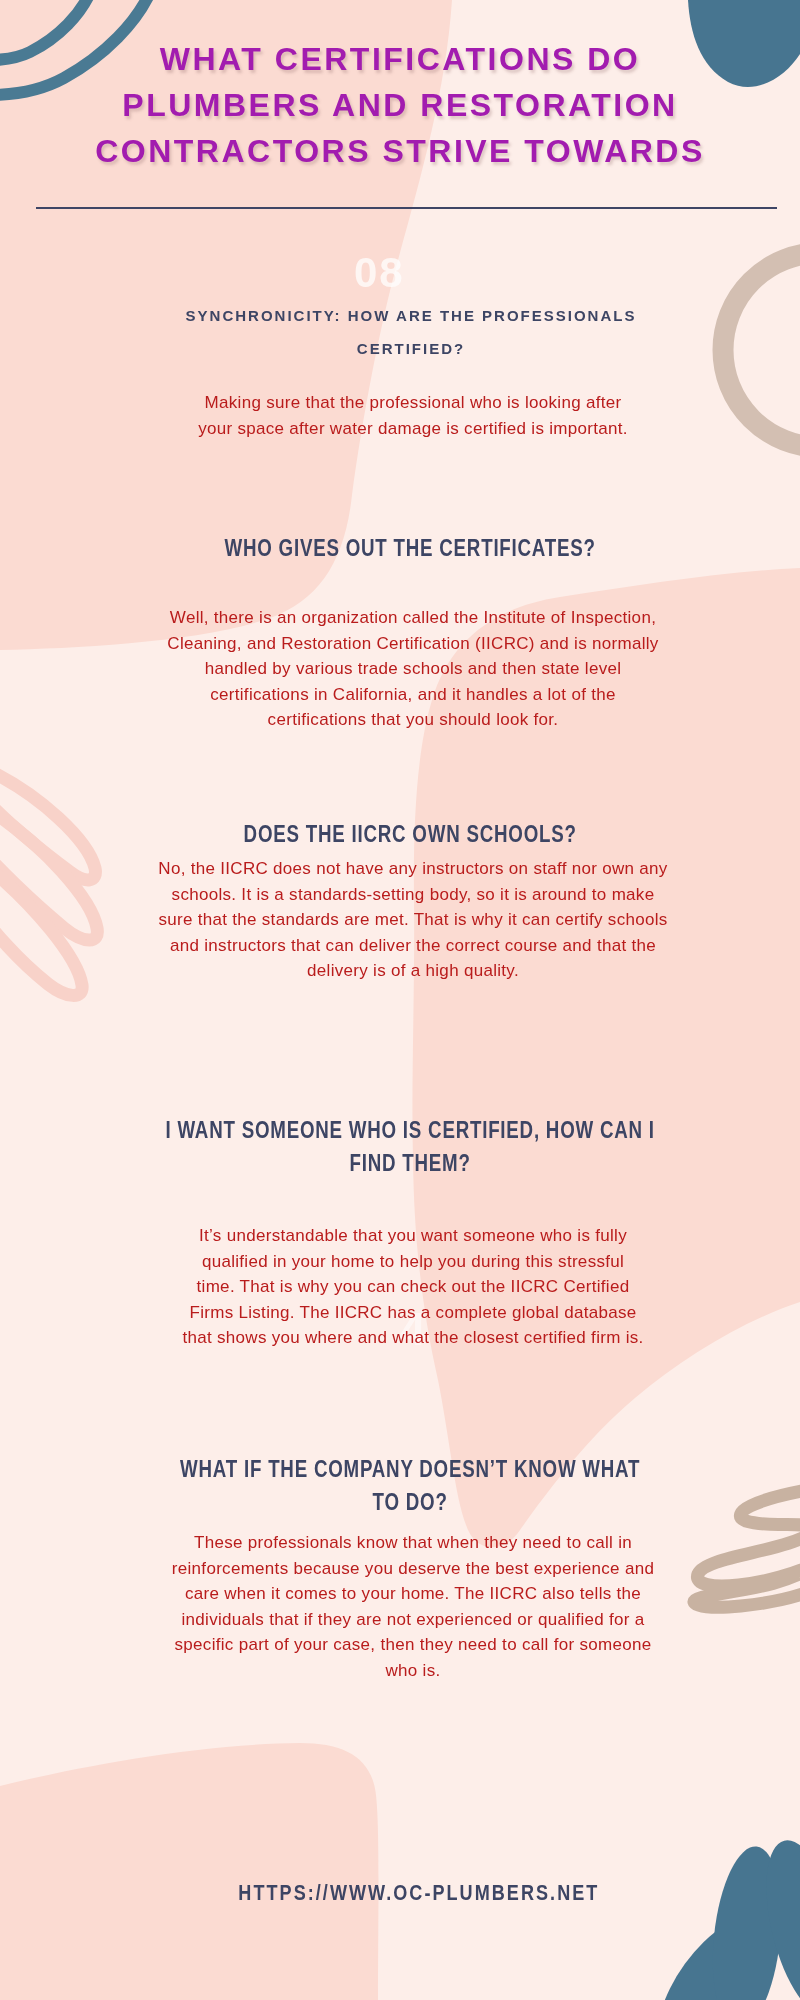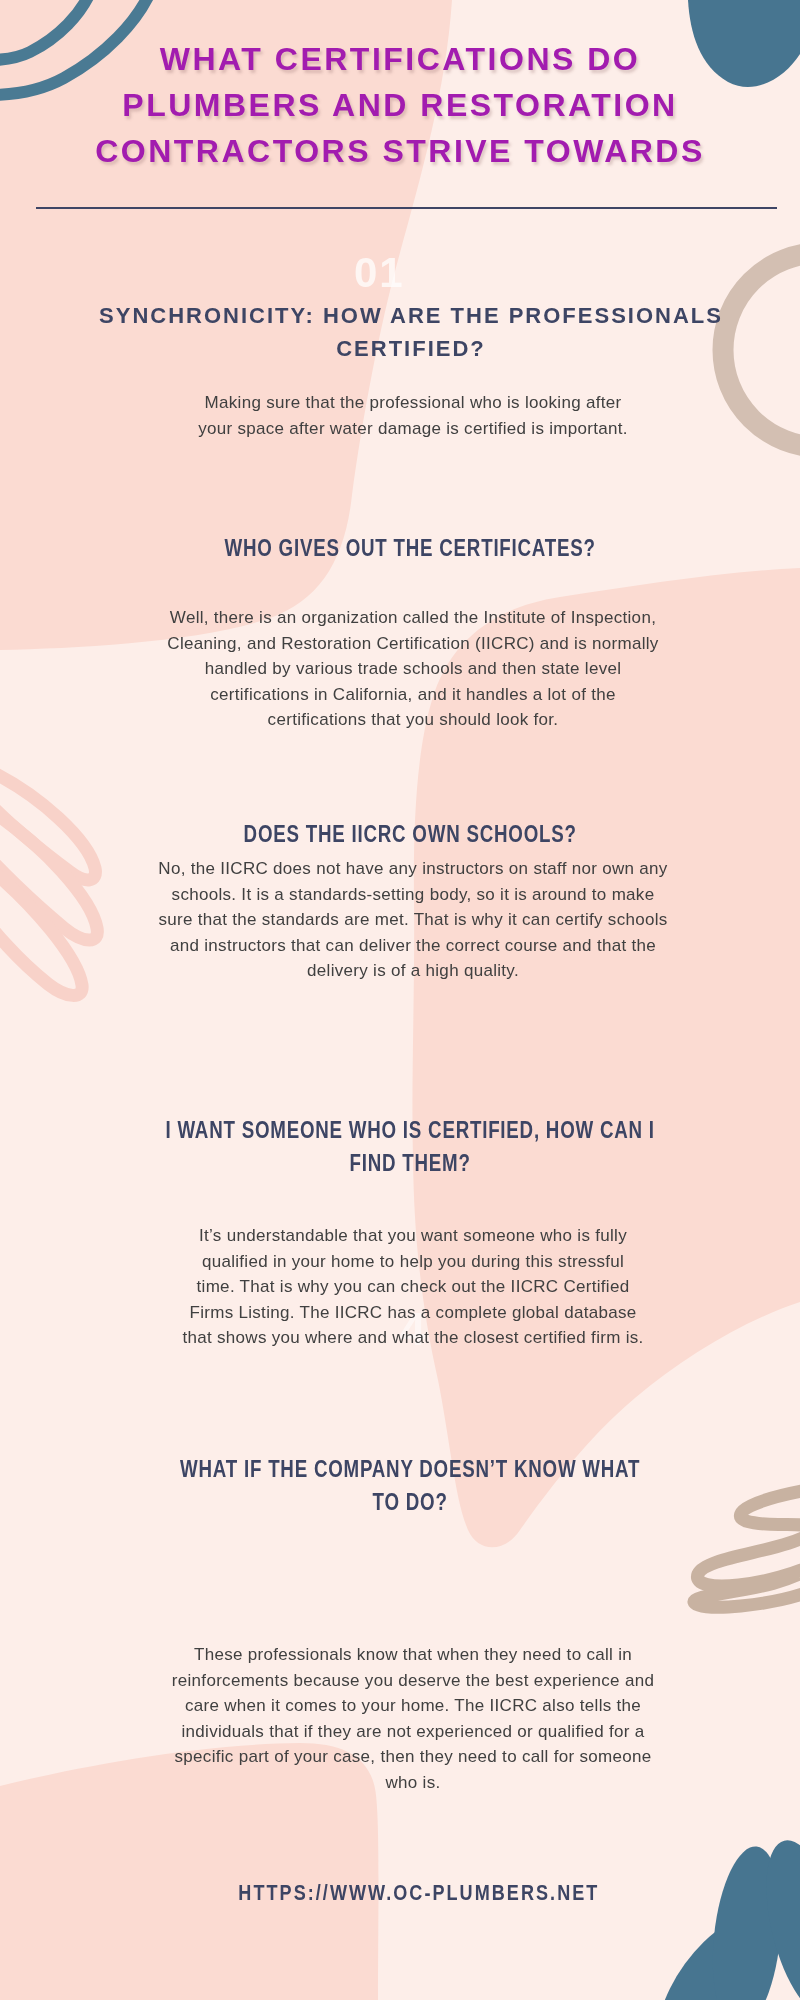--- a/index.html
+++ b/index.html
@@ -16,24 +16,24 @@
     font-size:32px;font-weight:bold;letter-spacing:2.5px;line-height:46px;
     color:#a21caf;text-shadow:2px 3px 3px rgba(150,110,110,0.30);
   }
   .divider{top:207px;left:36px;width:741px;height:2px;background:#3e4565;position:absolute;}
   .sec-head{
     margin:0;text-align:center;white-space:pre-line;color:#3d4564;
     font-size:24px;font-weight:bold;letter-spacing:1px;line-height:33px;
     transform:scaleX(0.78);
   }
   .sec-head.wide{
-    font-size:22px;letter-spacing:2px;transform:none;padding-left:22px;
+    font-size:15px;letter-spacing:2px;transform:none;padding-left:22px;
   }
   .sec-body{
-    margin:0;text-align:center;white-space:pre-line;color:#404040;
+    margin:0;text-align:center;white-space:pre-line;color:#b91c1c;
     font-size:17px;font-weight:normal;letter-spacing:0.3px;line-height:25.5px;
   }
   .big-num{
     position:absolute;color:#ffffff;font-weight:bold;line-height:1;
     font-family:"Liberation Sans","DejaVu Sans",sans-serif;
   }
   .num01{left:354px;top:252px;font-size:42px;letter-spacing:2px;opacity:0.75;}
   .num4{left:400px;top:1306px;font-size:46px;opacity:0.5;}
   .footer-url{
     top:1876px;text-align:center;color:#3d4564;white-space:nowrap;
@@ -75,21 +75,21 @@
          C790,1552 706,1555 698,1574 C690,1596 775,1585 817,1563
          C780,1594 692,1592 694,1602 C697,1613 775,1606 816,1589"></path>
 
     <g fill="#477590">
       <ellipse cx="710" cy="1982" rx="31" ry="75" transform="rotate(36 710 1982)"></ellipse>
       <ellipse cx="747" cy="1938" rx="33" ry="92" transform="rotate(6 747 1938)"></ellipse>
       <ellipse cx="806" cy="1928" rx="34" ry="90" transform="rotate(-14 806 1928)"></ellipse>
     </g>
   </svg>
 
-  <div class="big-num num01">01</div>
+  <div class="big-num num01">08</div>
   <div class="big-num num4">4</div>
 
   <h1 class="abs title" style="top:36px">WHAT CERTIFICATIONS DO
 PLUMBERS AND RESTORATION
 CONTRACTORS STRIVE TOWARDS</h1>
   <div class="divider"></div>
 
   <h2 class="abs shift sec-head wide" style="top:299px">SYNCHRONICITY: HOW ARE THE PROFESSIONALS
 CERTIFIED?</h2>
   <p class="abs shift sec-body" style="top:390px">Making sure that the professional who is looking after
@@ -112,21 +112,21 @@
   <h2 class="abs shift sec-head" style="top:1113px">I WANT SOMEONE WHO IS CERTIFIED, HOW CAN I
 FIND THEM?</h2>
   <p class="abs shift sec-body" style="top:1223px">It’s understandable that you want someone who is fully
 qualified in your home to help you during this stressful
 time. That is why you can check out the IICRC Certified
 Firms Listing. The IICRC has a complete global database
 that shows you where and what the closest certified firm is.</p>
 
   <h2 class="abs shift sec-head" style="top:1452px">WHAT IF THE COMPANY DOESN’T KNOW WHAT
 TO DO?</h2>
-  <p class="abs shift sec-body" style="top:1642px">These professionals know that when they need to call in
+  <p class="abs shift sec-body" style="top:1530px">These professionals know that when they need to call in
 reinforcements because you deserve the best experience and
 care when it comes to your home. The IICRC also tells the
 individuals that if they are not experienced or qualified for a
 specific part of your case, then they need to call for someone
 who is.</p>
 
   <div class="abs footer-url">HTTPS://WWW.OC-PLUMBERS.NET</div>
 
 </div>
 

